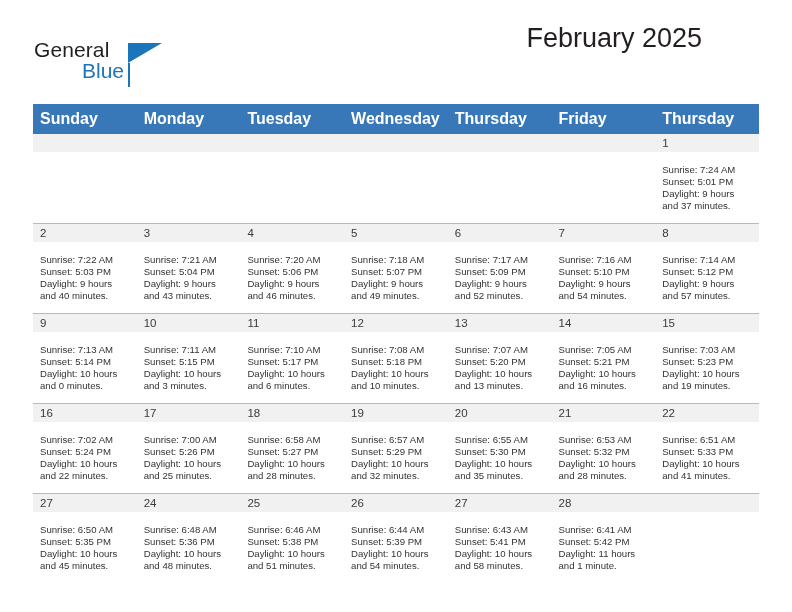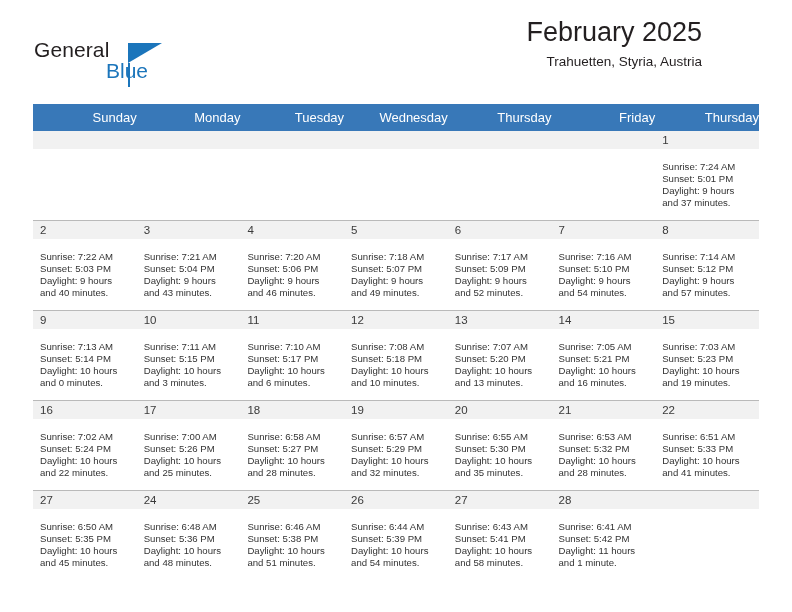--- a/index.html
+++ b/index.html
@@ -40,21 +40,21 @@
     position: absolute;
     left: 0;
     top: 0;
     font-size: 21px;
     letter-spacing: 0.1px;
     color: #231f20;
     font-family: "Liberation Sans", sans-serif;
   }
   .logo-blue {
     position: absolute;
-    left: 72px;
+    left: 48px;
     top: 21px;
     font-size: 21px;
     color: #1b75bb;
     font-family: "Liberation Sans", sans-serif;
   }
   .logo-tri {
     position: absolute;
     left: 94px;
     top: 5px;
     width: 0;
@@ -67,21 +67,21 @@
     left: 94px;
     top: 25px;
     width: 2px;
     height: 24px;
     background: #1b75bb;
   }
 
   .title-block {
     position: absolute;
     right: 34px;
-    top: 16px;
+    top: 22px;
     text-align: right;
   }
   .cal-title {
     font-size: 27px;
     color: #231f20;
     line-height: 32px;
     white-space: nowrap;
   }
   .cal-sub {
     margin-top: 6px;
@@ -96,23 +96,23 @@
     position: absolute;
     left: 33px;
     top: 104px;
     width: 726px;
     border-collapse: collapse;
     table-layout: fixed;
   }
   .cal th {
     background: #3878b8;
     color: #ffffff;
-    font-size: 13px;
-    font-weight: normal;
-    text-align: right;
+    font-size: 16px;
+    font-weight: bold;
+    text-align: left;
     padding: 6px 0 6px 7px;
     height: 11px;
     border: none;
   }
   .cal td {
     vertical-align: top;
     padding: 0;
     border: none;
     border-top: 1px solid #b9b9b9;
     height: 89px;
@@ -158,21 +158,20 @@
 
     <div class="logo">
       <span class="logo-general">General</span>
       <span class="logo-tri"></span>
       <span class="logo-underline"></span>
       <span class="logo-blue">Blue</span>
     </div>
 
     <div class="title-block">
       <div class="cal-title">February 2025</div>
-      <div class="cal-sub">Trahuetten, Styria, Austria</div>
     </div>
 
   </div>
 
   <table class="cal">
     <thead>
       <tr>
         <th>Sunday</th>
         <th>Monday</th>
         <th>Tuesday</th>

